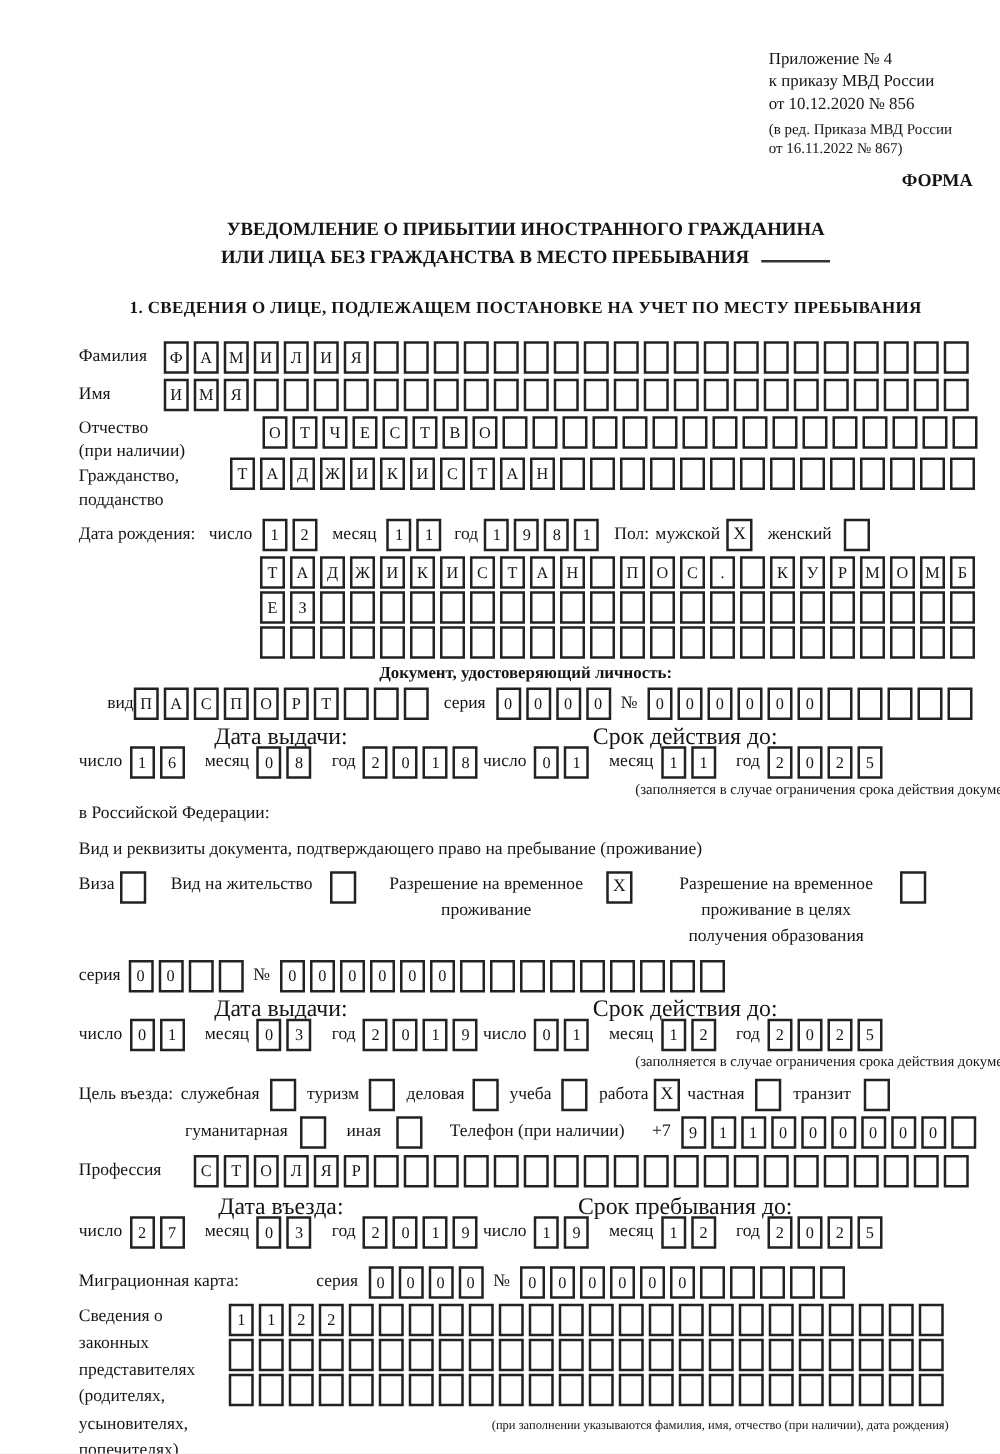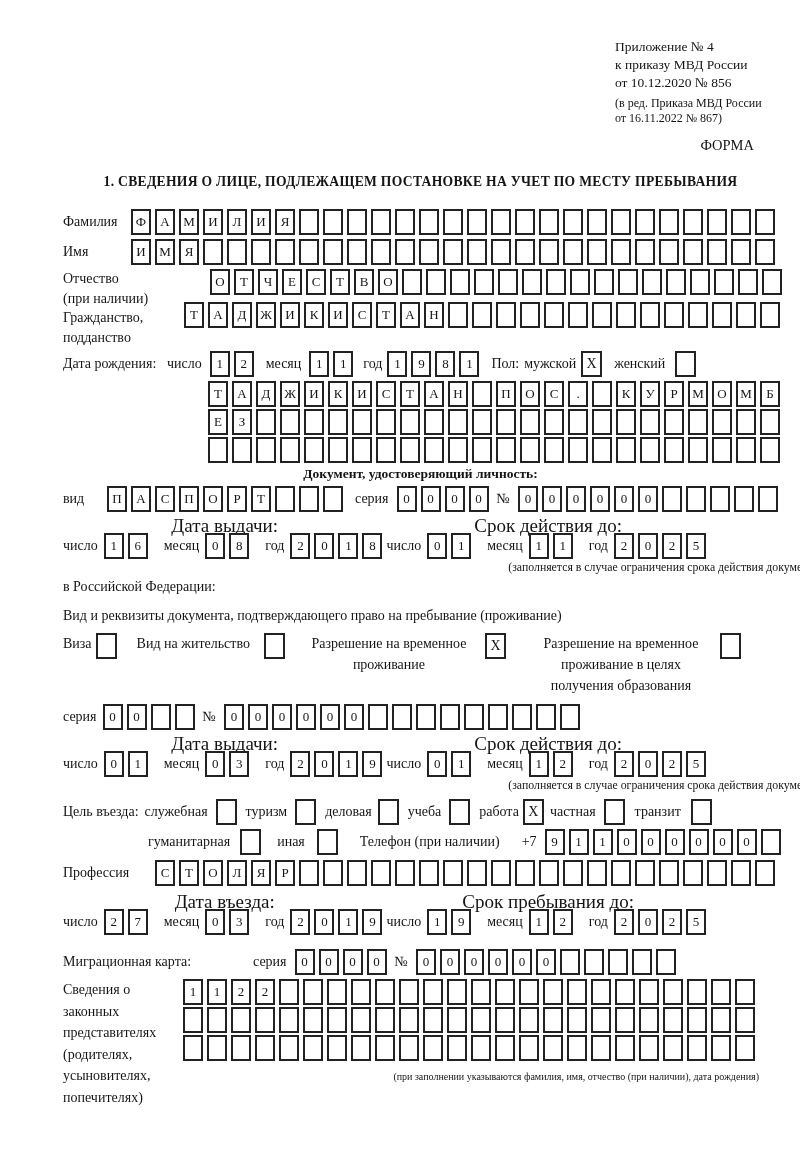--- a/index.html
+++ b/index.html
@@ -3,21 +3,21 @@
 <meta charset="utf-8">
 <style>
   html,body{margin:0;padding:0;background:#e8e8e8;}
   .page{
     width:800px;height:1163px;background:#fff;color:#151515;
     font-family:"Liberation Serif","DejaVu Serif",serif;
     box-sizing:border-box;padding:38px 0 0 63px;position:relative;overflow:hidden;
   }
   .appendix{margin-left:552px;font-size:13.5px;line-height:1.33;}
   .appendix .sub{font-size:12px;line-height:1.3;margin-top:4px;}
-  .form-label{margin-top:10px;text-align:right;padding-right:46px;font-weight:normal;font-size:14.5px;}
+  .form-label{margin-top:10px;text-align:right;padding-right:22px;font-weight:bold;font-size:14.5px;}
   .title{margin-top:20px;text-align:center;font-weight:bold;font-size:15px;line-height:1.45;width:715px;}
   .title-underline{display:inline-block;width:55px;border-bottom:2.5px solid #333;margin-left:10px;}
   .sec-heading{margin-top:20px;font-weight:bold;font-size:13.6px;letter-spacing:.3px;text-align:center;width:715px;}
   .lbl{font-size:14px;flex:none;}
   .cells{display:flex;flex:none;}
   .cell{
     display:inline-flex;flex:none;box-sizing:border-box;width:20px;height:26px;
     border:2px solid #222;margin-right:4px;align-items:center;justify-content:center;
     font-size:13px;background:#fff;
   }
@@ -50,20 +50,24 @@
     <div>Приложение № 4</div>
     <div>к приказу МВД России</div>
     <div>от 10.12.2020 № 856</div>
     <div class="sub">
       <div>(в ред. Приказа МВД России</div>
       <div>от 16.11.2022 № 867)</div>
     </div>
   </div>
   <div class="form-label">ФОРМА</div>
 
+  <div class="title">
+    <div>УВЕДОМЛЕНИЕ О ПРИБЫТИИ ИНОСТРАННОГО ГРАЖДАНИНА</div>
+    <div><span>ИЛИ ЛИЦА БЕЗ ГРАЖДАНСТВА В МЕСТО ПРЕБЫВАНИЯ</span><span class="title-underline"></span></div>
+  </div>
 
   <div class="sec-heading">1. СВЕДЕНИЯ О ЛИЦЕ, ПОДЛЕЖАЩЕМ ПОСТАНОВКЕ НА УЧЕТ ПО МЕСТУ ПРЕБЫВАНИЯ</div>
 
   <div class="frow" style="margin-top:19px;">
     <span class="lbl" style="width:68px;">Фамилия</span>
     <span class="cells">
         <span class="cell">Ф</span>
         <span class="cell">А</span>
         <span class="cell">М</span>
         <span class="cell">И</span>
@@ -290,21 +294,21 @@
         <span class="cell"></span>
         <span class="cell"></span>
         <span class="cell"></span>
         <span class="cell"></span>
         <span class="cell"></span>
       </div>
   </div>
 
   <div class="doc-heading">Документ, удостоверяющий личность:</div>
 
-  <div class="frow" style="margin-top:4px;">
+  <div class="frow" style="margin-top:4px;text-align:right;">
     <span class="lbl" style="width:44px;">вид</span>
     <span class="cells">
         <span class="cell">П</span>
         <span class="cell">А</span>
         <span class="cell">С</span>
         <span class="cell">П</span>
         <span class="cell">О</span>
         <span class="cell">Р</span>
         <span class="cell">Т</span>
         <span class="cell"></span>

